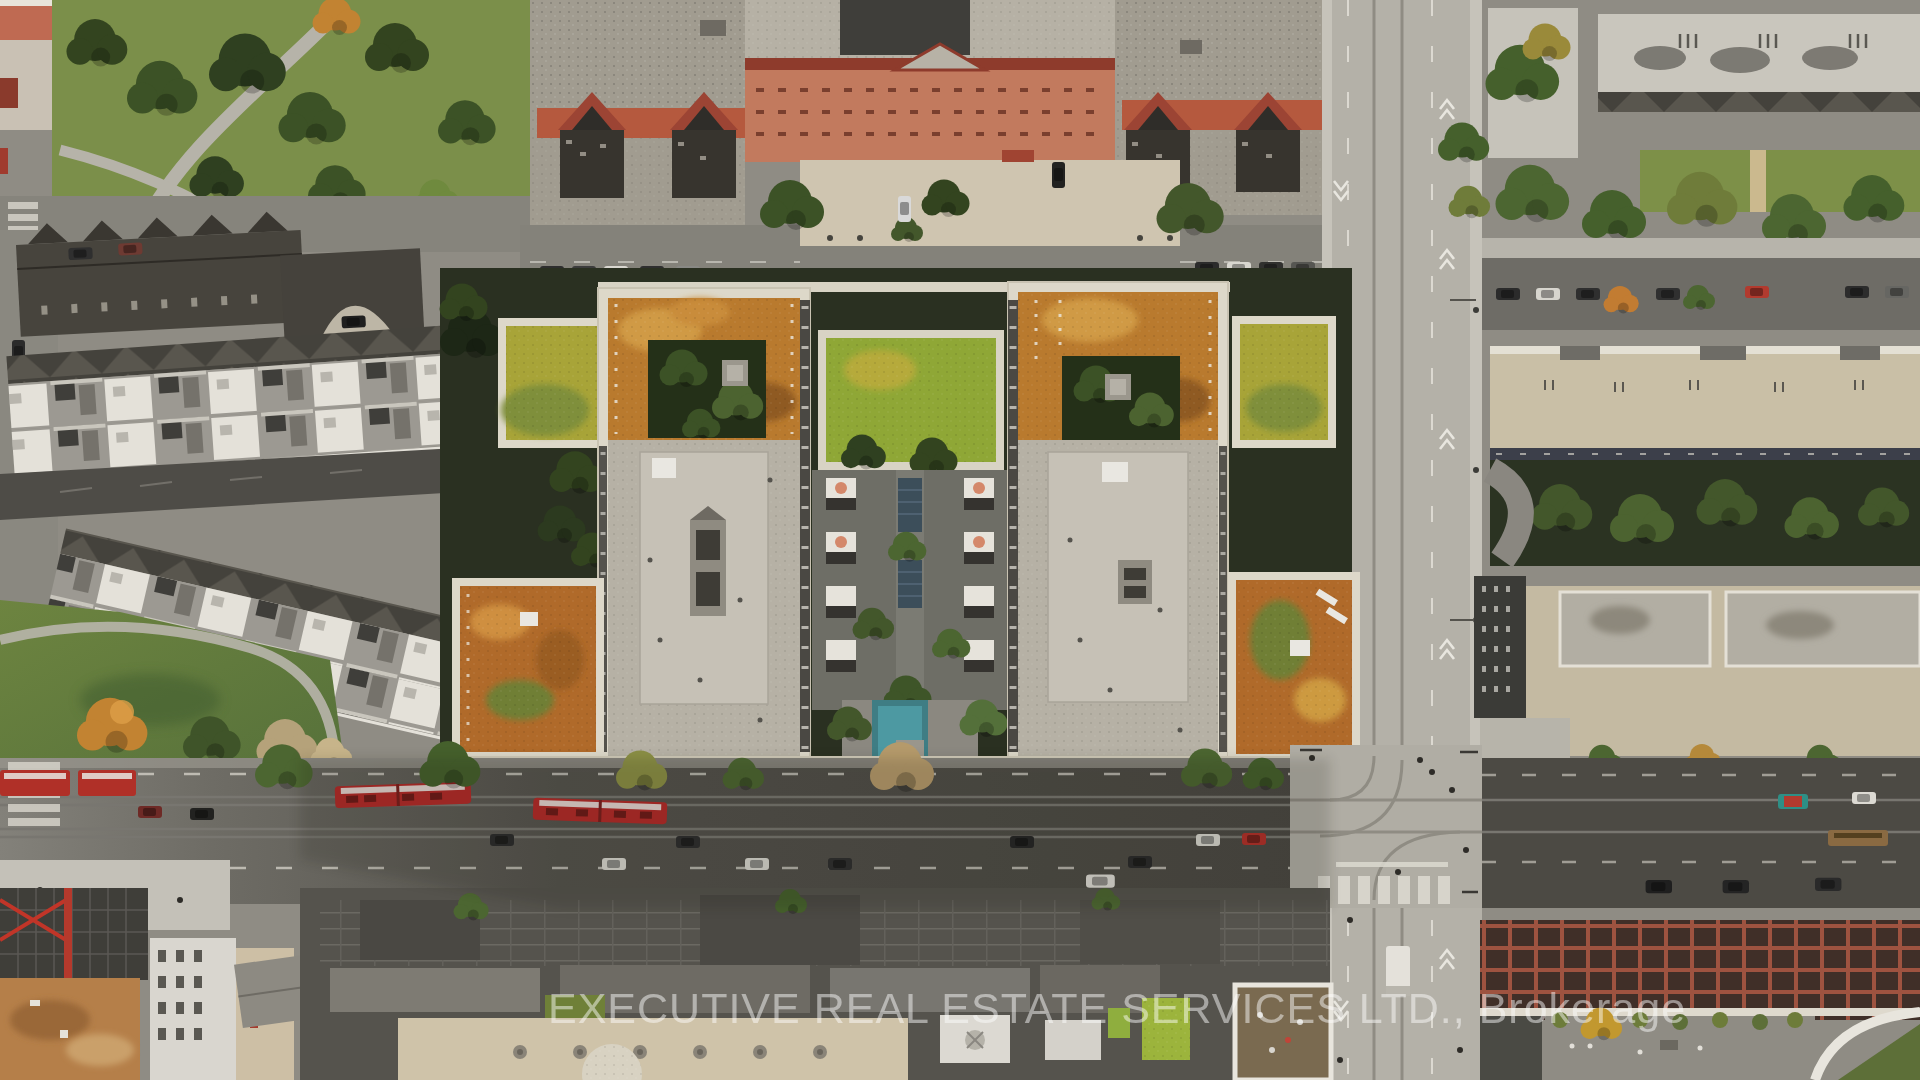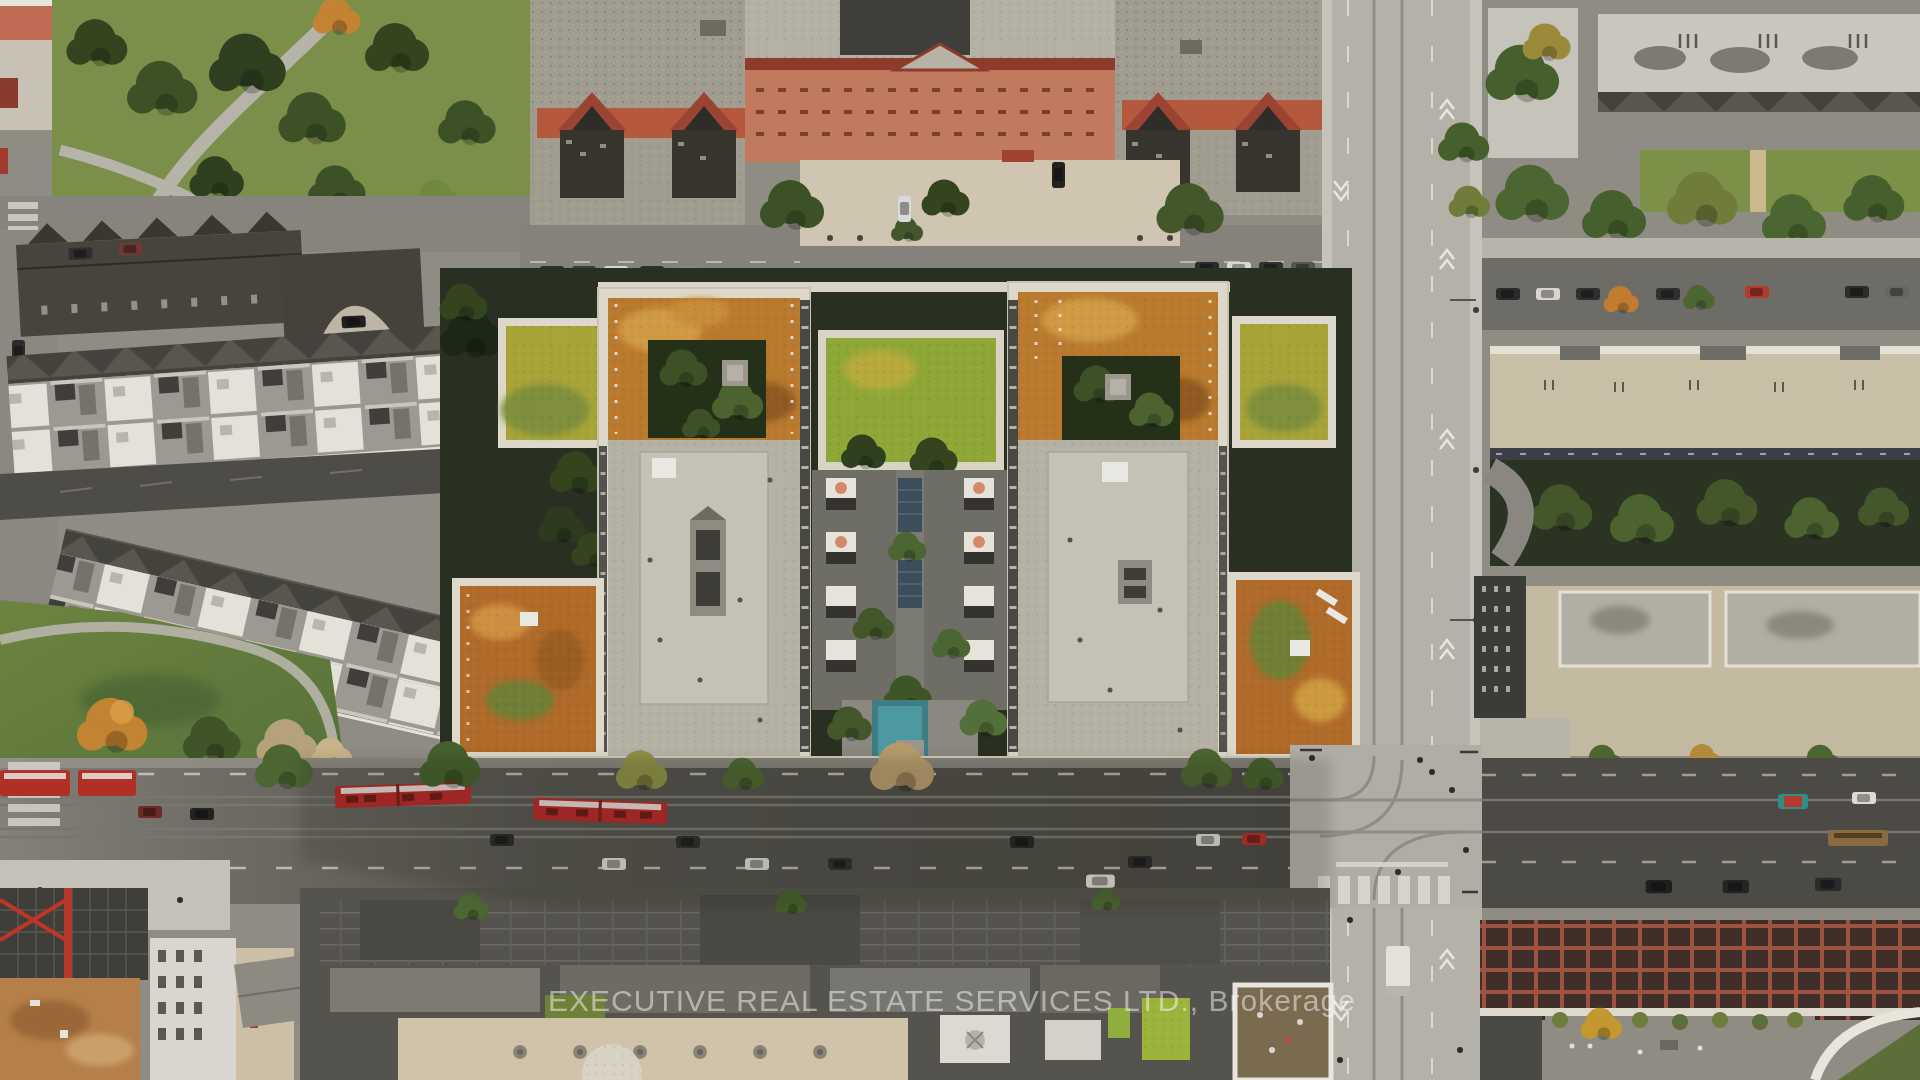--- a/index.html
+++ b/index.html
@@ -1,20 +1,20 @@
 <!DOCTYPE html>
 <html><head>
 <meta charset="utf-8">
 <style>
   html,body{margin:0;padding:0;background:#222;}
   #stage{position:relative;width:1920px;height:1080px;overflow:hidden;
          font-family:"Liberation Sans", sans-serif;}
   #stage svg{position:absolute;inset:0;display:block;}
   .watermark{position:absolute;left:548px;top:984px;width:830px;
-             font-size:30px;font-weight:400;letter-spacing:1px;white-space:nowrap;
+             font-size:43px;font-weight:400;letter-spacing:1px;white-space:nowrap;
              color:#ffffff;opacity:0.48;pointer-events:none;
              font-family:"Liberation Sans", sans-serif;}
 </style>
 </head>
 <body>
 
 <div id="stage">
 <svg viewBox="0 0 1920 1080" width="1920" height="1080">
   <defs>
     <pattern id="speck" width="9" height="9" patternUnits="userSpaceOnUse">

